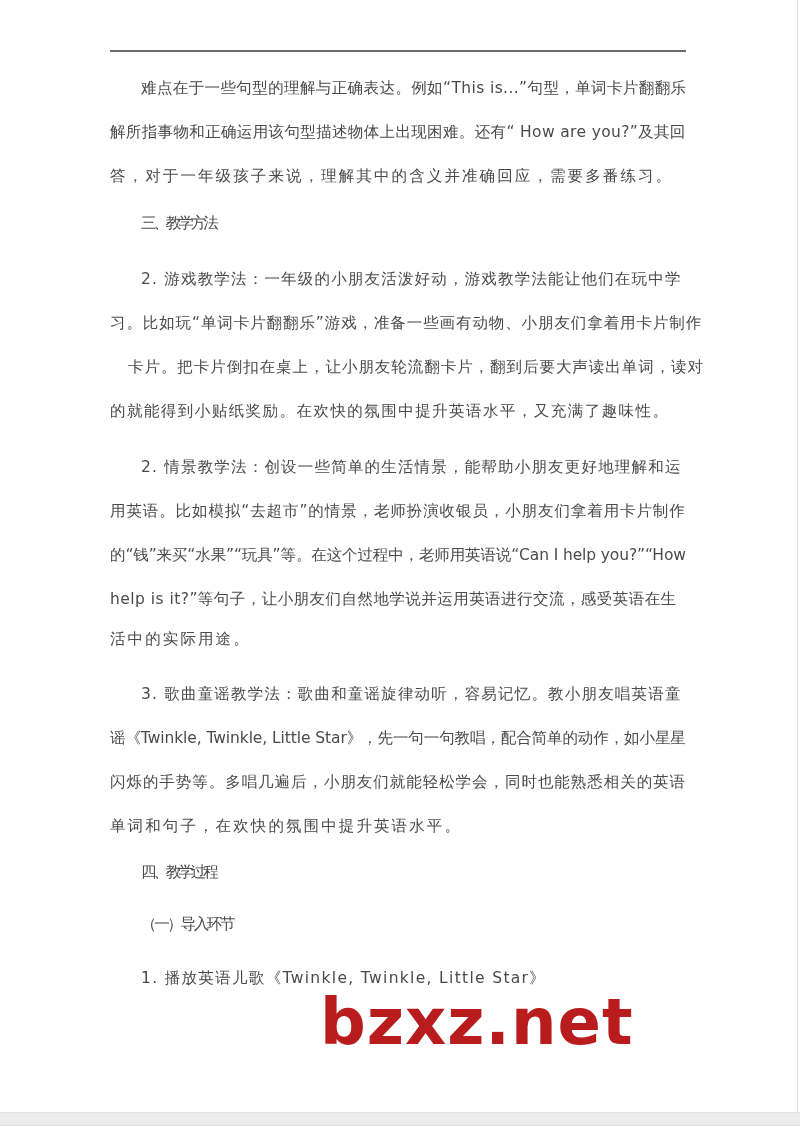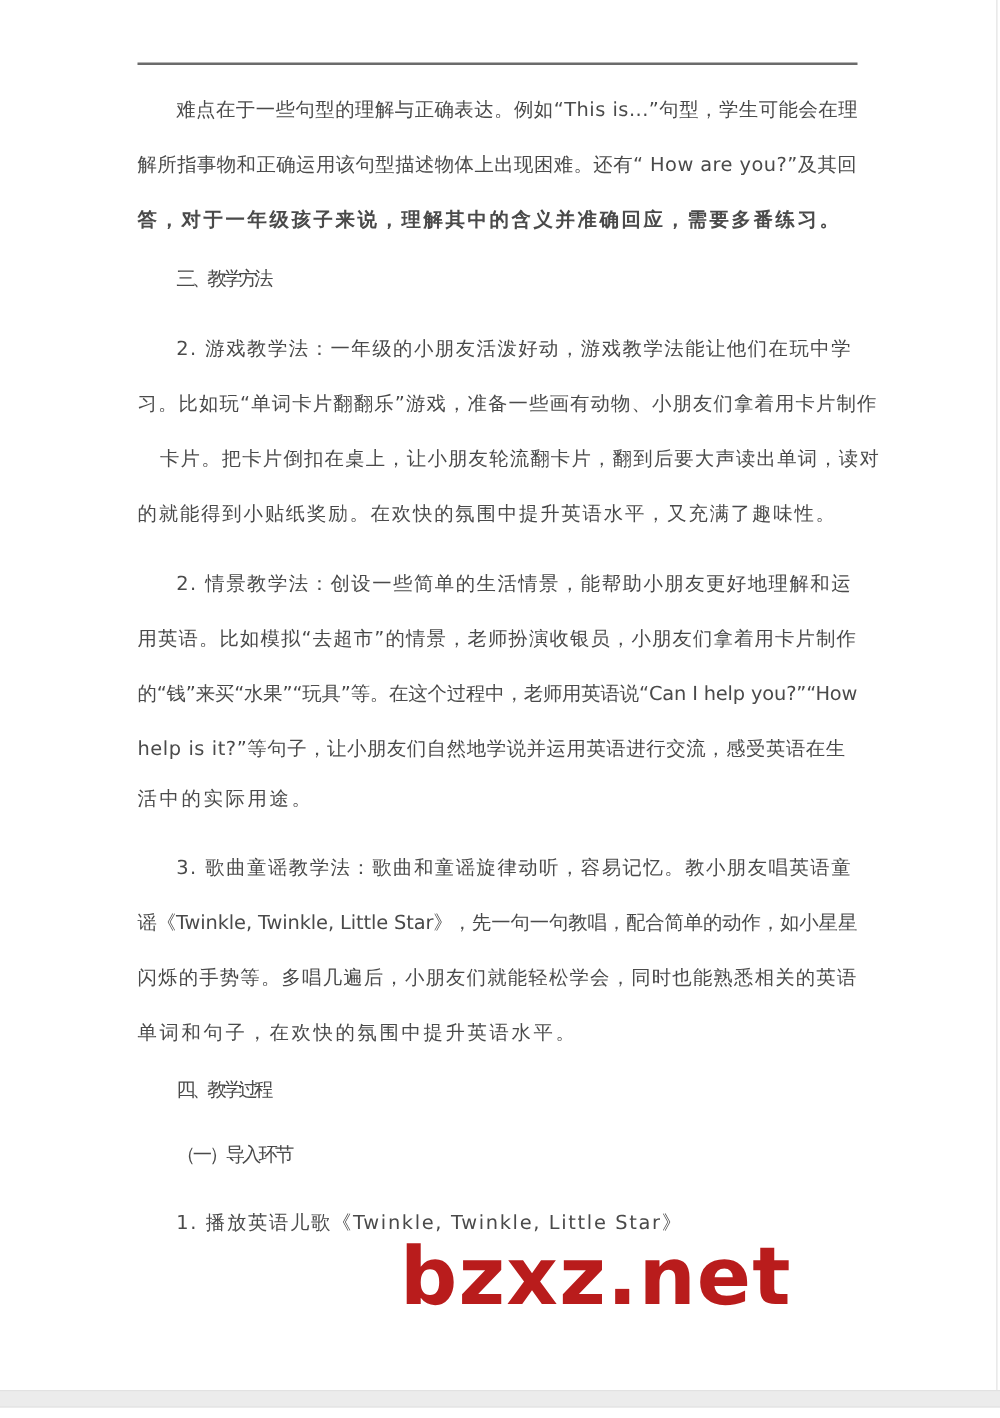--- a/index.html
+++ b/index.html
@@ -63,23 +63,23 @@
       line-height: 1;
     }
   </style>
 </head>
 <body>
 
 <div class="page">
   <div class="header-rule"></div>
 
   <div id="lines">
-      <div class="text indent" style="top: 78px; letter-spacing: 0.392683px;">难点在于一些句型的理解与正确表达。例如“This is...”句型，学生可能会在理</div>
+      <div class="text indent" style="top: 78px; letter-spacing: 0.392683px;">难点在于一些句型的理解与正确表达。例如“This is...”句型，单词卡片翻翻乐</div>
       <div class="text" style="top: 122px; letter-spacing: 0.355814px;">解所指事物和正确运用该句型描述物体上出现困难。还有“ How are you?”及其回</div>
-      <div class="text" style="top: 166px; font-weight: bold;">答，对于一年级孩子来说，理解其中的含义并准确回应，需要多番练习。</div>
+      <div class="text" style="top: 166px;">答，对于一年级孩子来说，理解其中的含义并准确回应，需要多番练习。</div>
       <div class="text indent" style="top: 213px; letter-spacing: -3.06667px;">三、教学方法</div>
       <div class="text indent" style="top: 269px; letter-spacing: 1.18824px;">2. 游戏教学法：一年级的小朋友活泼好动，游戏教学法能让他们在玩中学</div>
       <div class="text" style="top: 313px; letter-spacing: 0.905556px;">习。比如玩“单词卡片翻翻乐”游戏，准备一些画有动物、小朋友们拿着用卡片制作</div>
       <div class="text" style="top: 357px; letter-spacing: 0.957143px; margin-left: 18px;">卡片。把卡片倒扣在桌上，让小朋友轮流翻卡片，翻到后要大声读出单词，读对</div>
       <div class="text" style="top: 401px; letter-spacing: 1.45294px;">的就能得到小贴纸奖励。在欢快的氛围中提升英语水平，又充满了趣味性。</div>
       <div class="text indent" style="top: 457px; letter-spacing: 1.18824px;">2. 情景教学法：创设一些简单的生活情景，能帮助小朋友更好地理解和运</div>
       <div class="text" style="top: 501px; letter-spacing: 0.905556px;">用英语。比如模拟“去超市”的情景，老师扮演收银员，小朋友们拿着用卡片制作</div>
       <div class="text" style="top: 545px; letter-spacing: -0.12px;">的“钱”来买“水果”“玩具”等。在这个过程中，老师用英语说“Can I help you?”“How</div>
       <div class="text" style="top: 589px; letter-spacing: 0.457143px;">help is it?”等句子，让小朋友们自然地学说并运用英语进行交流，感受英语在生</div>
       <div class="text" style="top: 629px;">活中的实际用途。</div>

